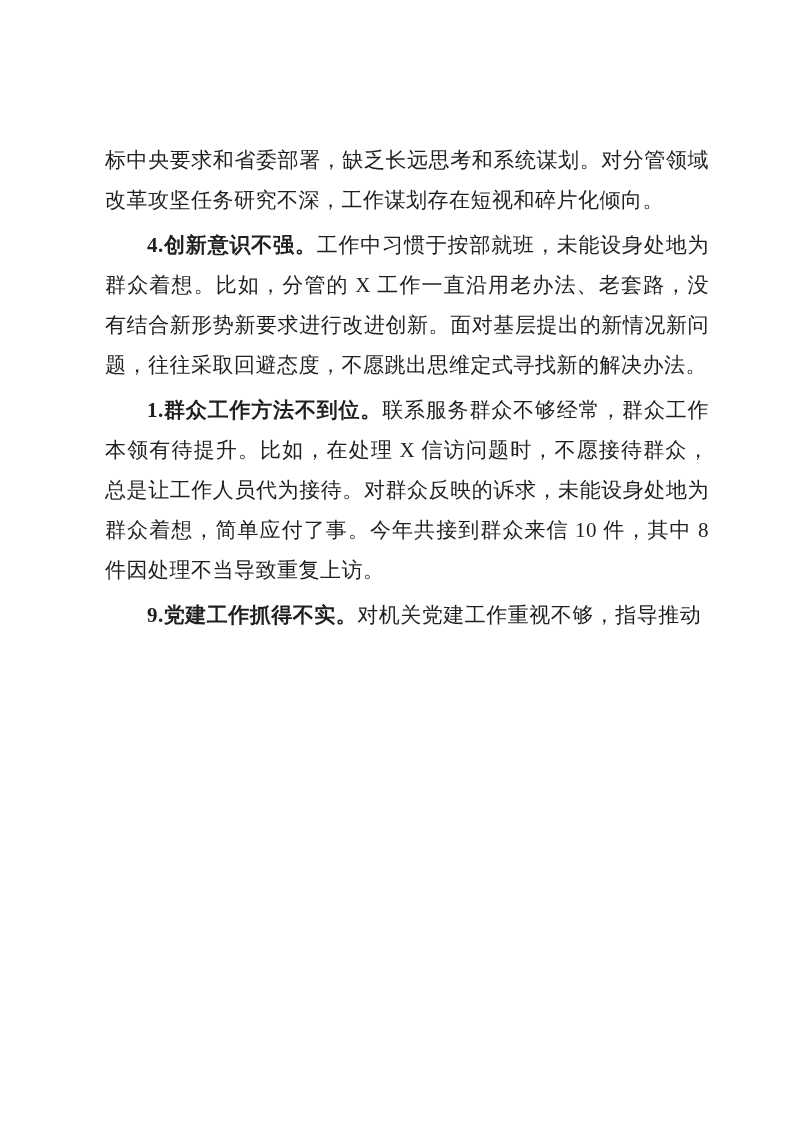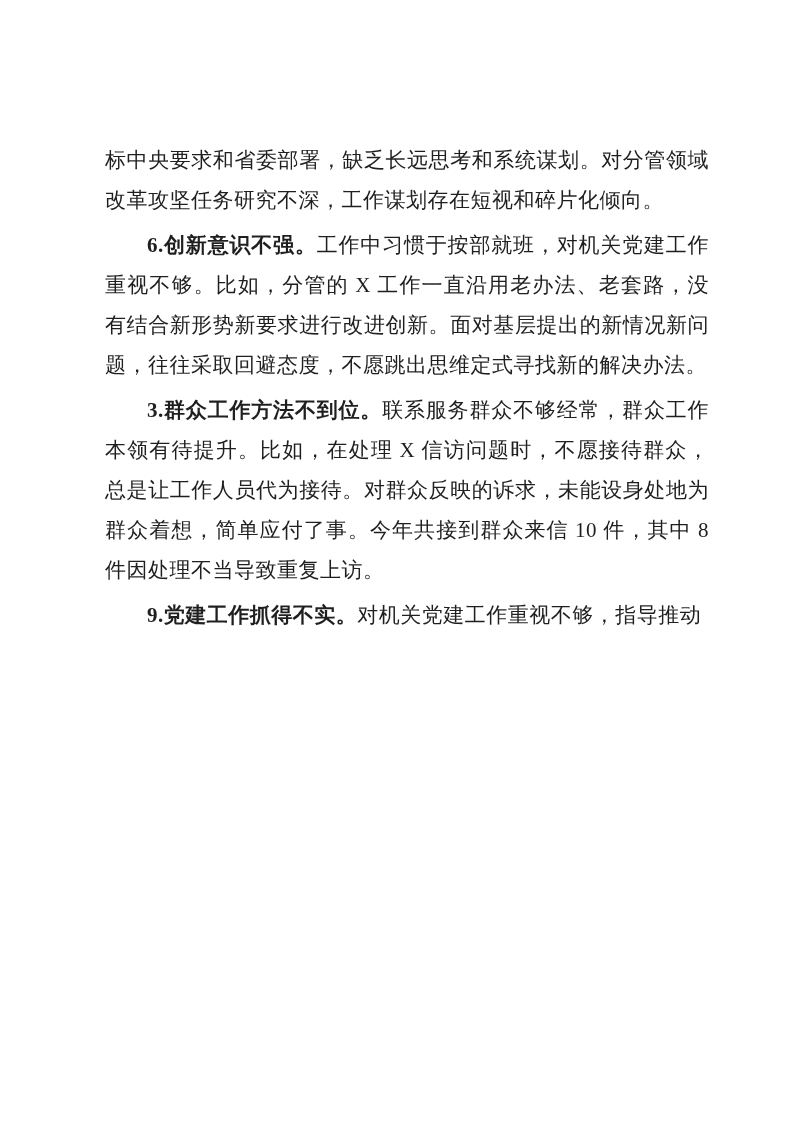--- a/index.html
+++ b/index.html
@@ -40,21 +40,21 @@
 </style>
 </head>
 <body>
 
 <div class="page">
   <div class="content">
 
     <p class="para"><span class="body-text">标中央要求和省委部署，缺乏长远思考和系统谋划。对分管领域改革攻坚任务研究不深，工作谋划存在短视和碎片化倾向。</span></p>
 
 
-    <p class="para indent"><b class="lead">6.创新意识不强。</b><span class="body-text">工作中习惯于按部就班，对机关党建工作重视不够。比如，分管的 X 工作一直沿用老办法、老套路，没有结合新形势新要求进行改进创新。面对基层提出的新情况新问题，往往采取回避态度，不愿跳出思维定式寻找新的解决办法。</span></p>
+    <p class="para indent"><b class="lead">4.创新意识不强。</b><span class="body-text">工作中习惯于按部就班，未能设身处地为群众着想。比如，分管的 X 工作一直沿用老办法、老套路，没有结合新形势新要求进行改进创新。面对基层提出的新情况新问题，往往采取回避态度，不愿跳出思维定式寻找新的解决办法。</span></p>
 
-    <p class="para indent"><b class="lead">3.群众工作方法不到位。</b><span class="body-text">联系服务群众不够经常，群众工作本领有待提升。比如，在处理 X 信访问题时，不愿接待群众，总是让工作人员代为接待。对群众反映的诉求，未能设身处地为群众着想，简单应付了事。今年共接到群众来信 10 件，其中 8 件因处理不当导致重复上访。</span></p>
+    <p class="para indent"><b class="lead">1.群众工作方法不到位。</b><span class="body-text">联系服务群众不够经常，群众工作本领有待提升。比如，在处理 X 信访问题时，不愿接待群众，总是让工作人员代为接待。对群众反映的诉求，未能设身处地为群众着想，简单应付了事。今年共接到群众来信 10 件，其中 8 件因处理不当导致重复上访。</span></p>
 
 
     <p class="para indent"><b class="lead">9.党建工作抓得不实。</b><span class="body-text">对机关党建工作重视不够，指导推动</span></p>
 
   </div>
 </div>
 
 </body></html>

